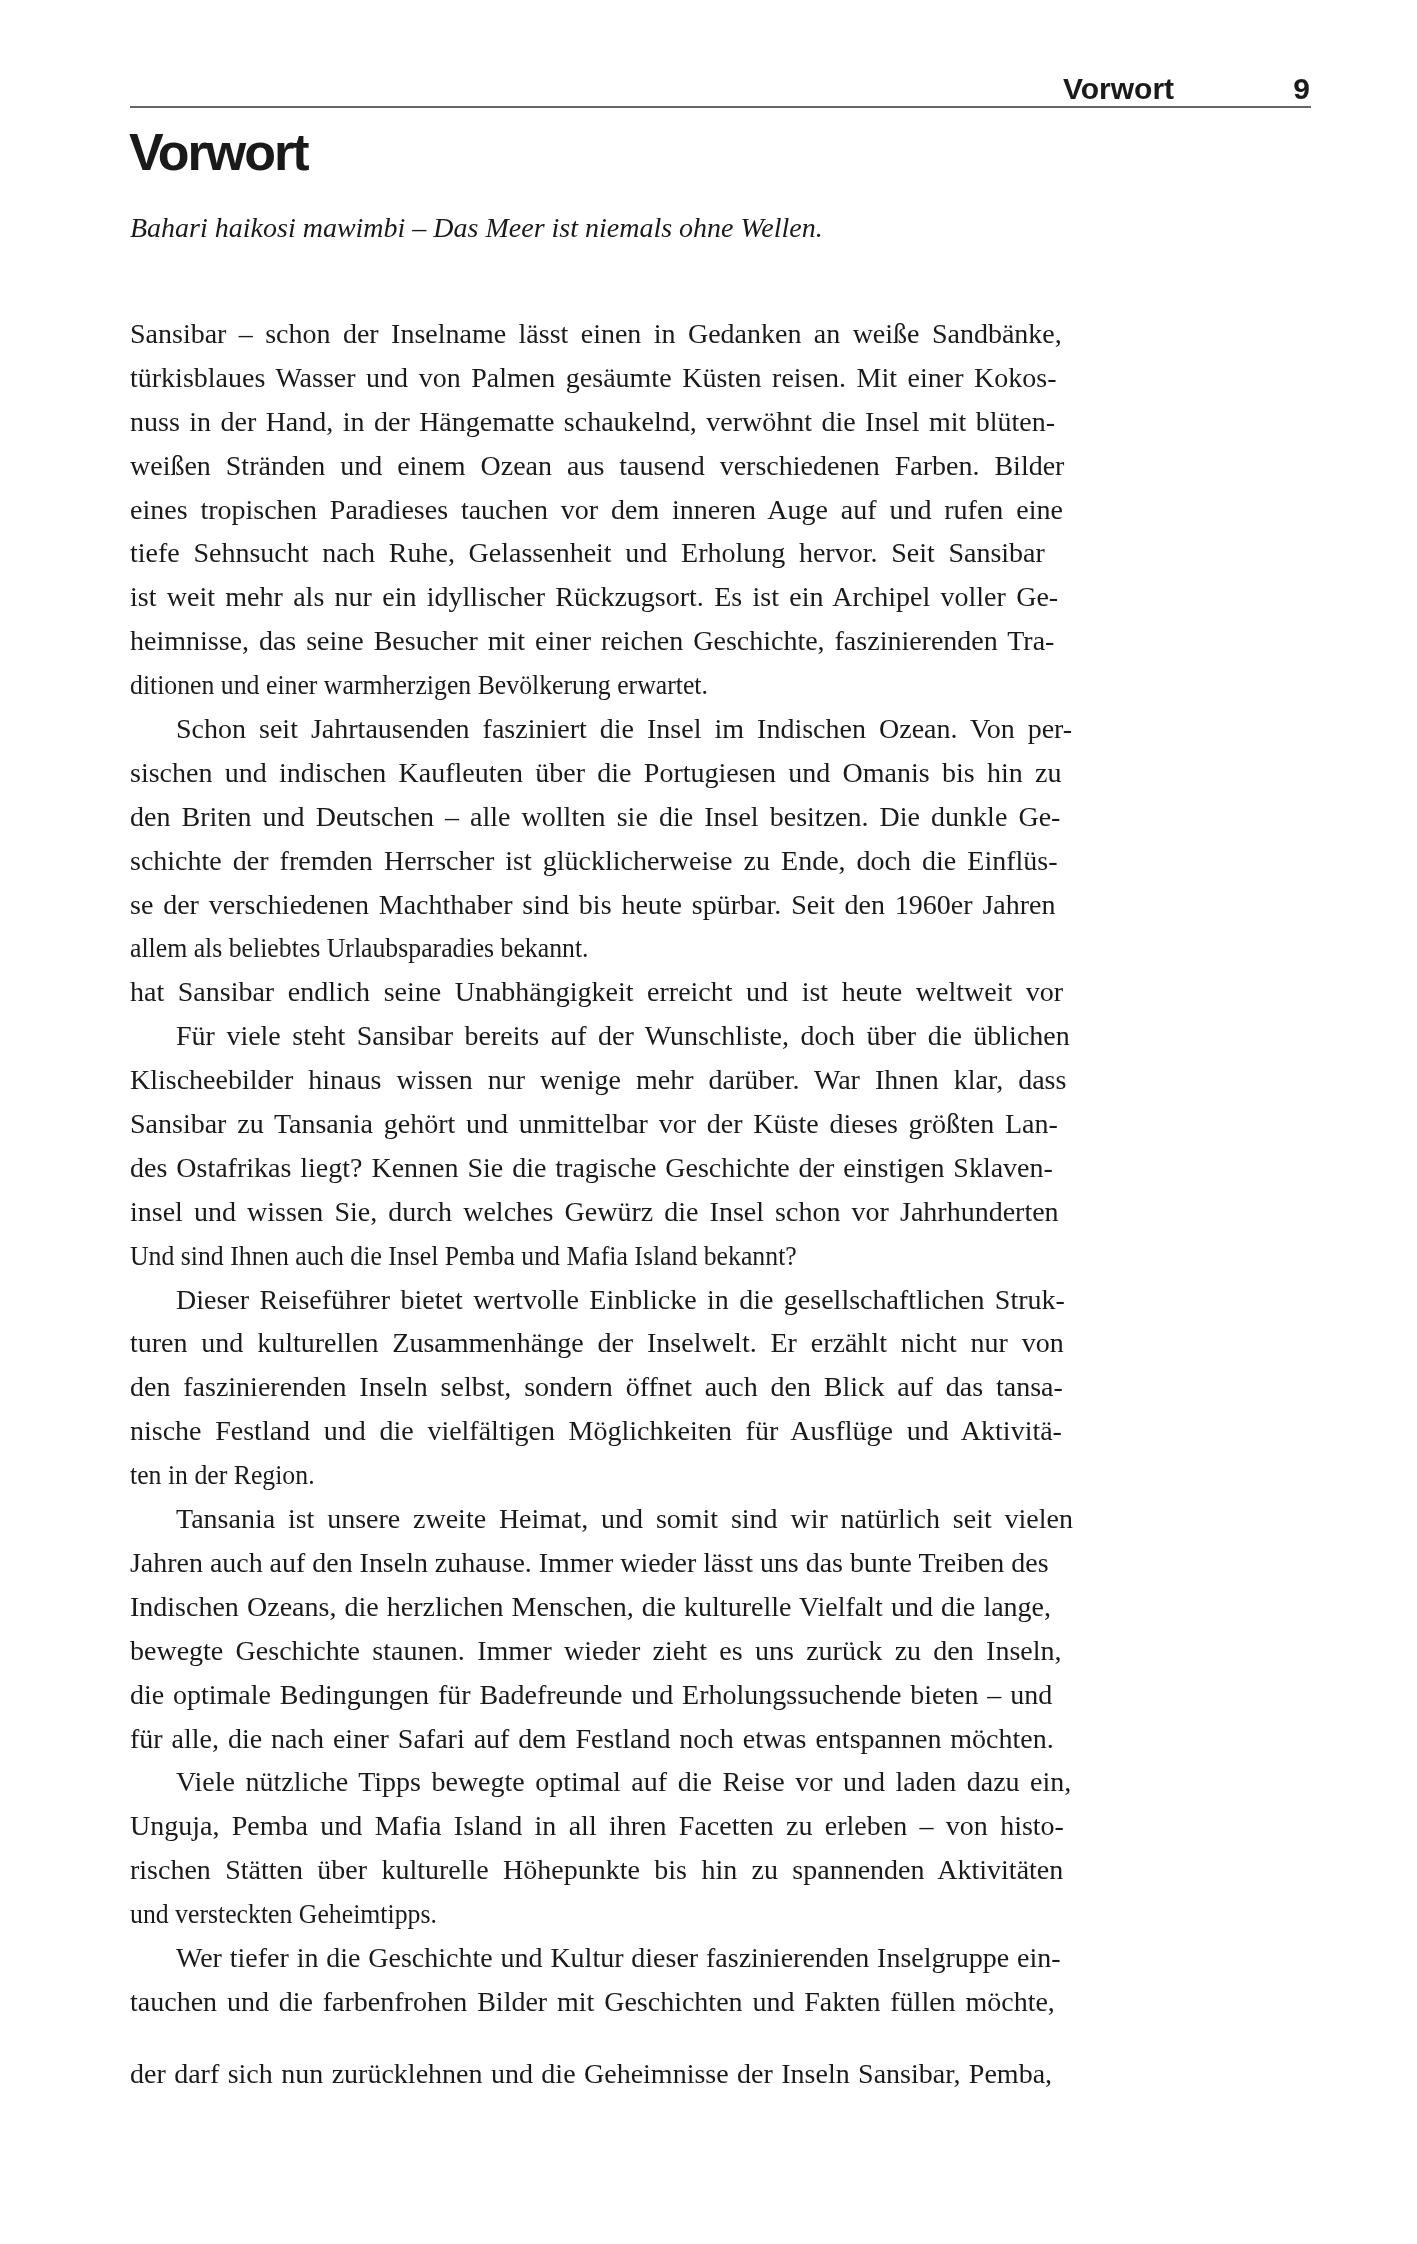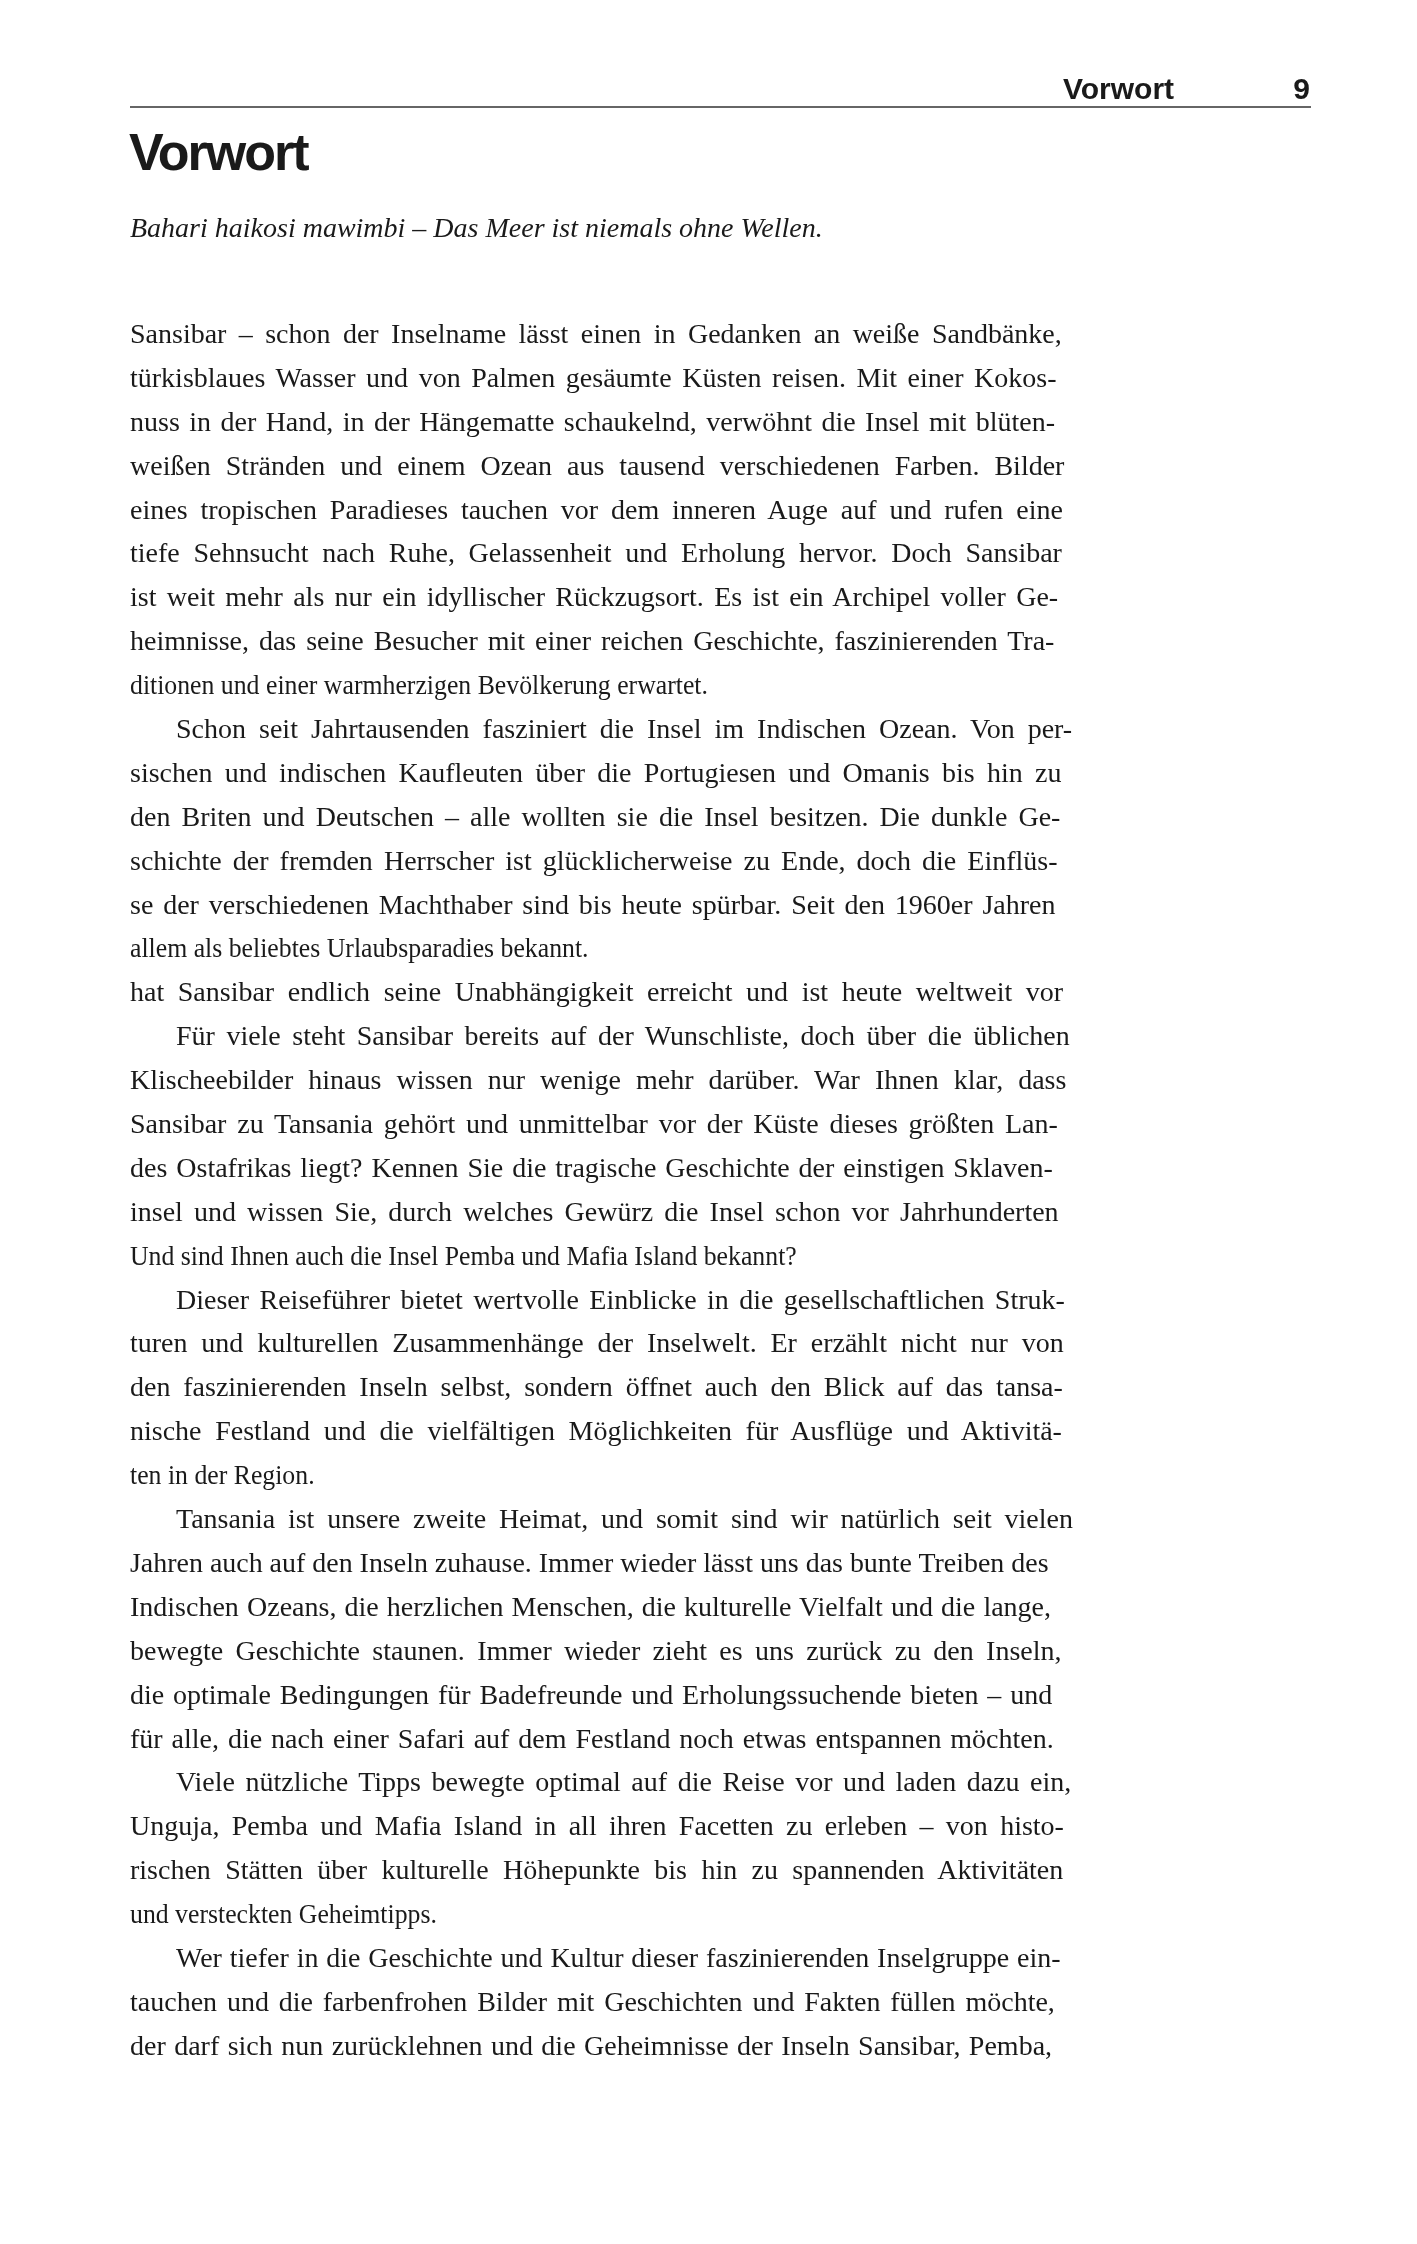--- a/index.html
+++ b/index.html
@@ -28,21 +28,21 @@
 <h1 class="chapter-title">Vorwort</h1>
 <div class="motto">Bahari haikosi mawimbi – Das Meer ist niemals ohne Wellen.</div>
 
 <main class="body-text">
   <p class="para">
     <span class="ln"><span style="word-spacing: 5.39347px;">Sansibar – schon der Inselname lässt einen in Gedanken an weiße Sandbänke,</span></span>
     <span class="ln"><span style="word-spacing: 3.57812px;">türkisblaues Wasser und von Palmen gesäumte Küsten reisen. Mit einer Kokos-</span></span>
     <span class="ln"><span style="word-spacing: 2.44141px;">nuss in der Hand, in der Hängematte schaukelnd, verwöhnt die Insel mit blüten-</span></span>
     <span class="ln"><span style="word-spacing: 7.93056px;">weißen Stränden und einem Ozean aus tausend verschiedenen Farben. Bilder</span></span>
     <span class="ln"><span style="word-spacing: 5.85369px;">eines tropischen Paradieses tauchen vor dem inneren Auge auf und rufen eine</span></span>
-    <span class="ln"><span style="word-spacing: 6.69618px;">tiefe Sehnsucht nach Ruhe, Gelassenheit und Erholung hervor. Doch Sansibar</span></span>
+    <span class="ln"><span style="word-spacing: 6.69618px;">tiefe Sehnsucht nach Ruhe, Gelassenheit und Erholung hervor. Seit Sansibar</span></span>
     <span class="ln"><span style="word-spacing: 3.32692px;">ist weit mehr als nur ein idyllischer Rückzugsort. Es ist ein Archipel voller Ge-</span></span>
     <span class="ln"><span style="word-spacing: 2.93229px;">heimnisse, das seine Besucher mit einer reichen Geschichte, faszinierenden Tra-</span></span>
     <span class="ln last"><span style="transform: scaleX(0.92);">ditionen und einer warmherzigen Bevölkerung erwartet.</span></span>
   </p>
   <p class="para">
     <span class="ln indent"><span style="word-spacing: 6.03594px;">Schon seit Jahrtausenden fasziniert die Insel im Indischen Ozean. Von per-</span></span>
     <span class="ln"><span style="word-spacing: 5.29119px;">sischen und indischen Kaufleuten über die Portugiesen und Omanis bis hin zu</span></span>
     <span class="ln"><span style="word-spacing: 4.10216px;">den Briten und Deutschen – alle wollten sie die Insel besitzen. Die dunkle Ge-</span></span>
     <span class="ln"><span style="word-spacing: 4.04375px;">schichte der fremden Herrscher ist glücklicherweise zu Ende, doch die Einflüs-</span></span>
     <span class="ln"><span style="word-spacing: 2.85085px;">se der verschiedenen Machthaber sind bis heute spürbar. Seit den 1960er Jahren</span></span>
@@ -74,15 +74,15 @@
   </p>
   <p class="para">
     <span class="ln indent"><span style="word-spacing: 3.53646px;">Viele nützliche Tipps bewegte optimal auf die Reise vor und laden dazu ein,</span></span>
     <span class="ln"><span style="word-spacing: 5.33053px;">Unguja, Pemba und Mafia Island in all ihren Facetten zu erleben – von histo-</span></span>
     <span class="ln"><span style="word-spacing: 7.36285px;">rischen Stätten über kulturelle Höhepunkte bis hin zu spannenden Aktivitäten</span></span>
     <span class="ln last"><span style="transform: scaleX(0.92);">und versteckten Geheimtipps.</span></span>
   </p>
   <p class="para">
     <span class="ln indent"><span style="word-spacing: 0.834375px;">Wer tiefer in die Geschichte und Kultur dieser faszinierenden Inselgruppe ein-</span></span>
     <span class="ln"><span style="word-spacing: 2.83594px;">tauchen und die farbenfrohen Bilder mit Geschichten und Fakten füllen möchte,</span></span>
-    <span class="ln"><span style="word-spacing: 1.43466px;">der darf sich nun zurücklehnen und die Geheimnisse der Inseln Sansibar, Pemba,</span></span>
+    <span class="ln"><span style="word-spacing: 1.43466px; margin-top: 28px;">der darf sich nun zurücklehnen und die Geheimnisse der Inseln Sansibar, Pemba,</span></span>
   </p>
 </main>
 
 </body></html>

